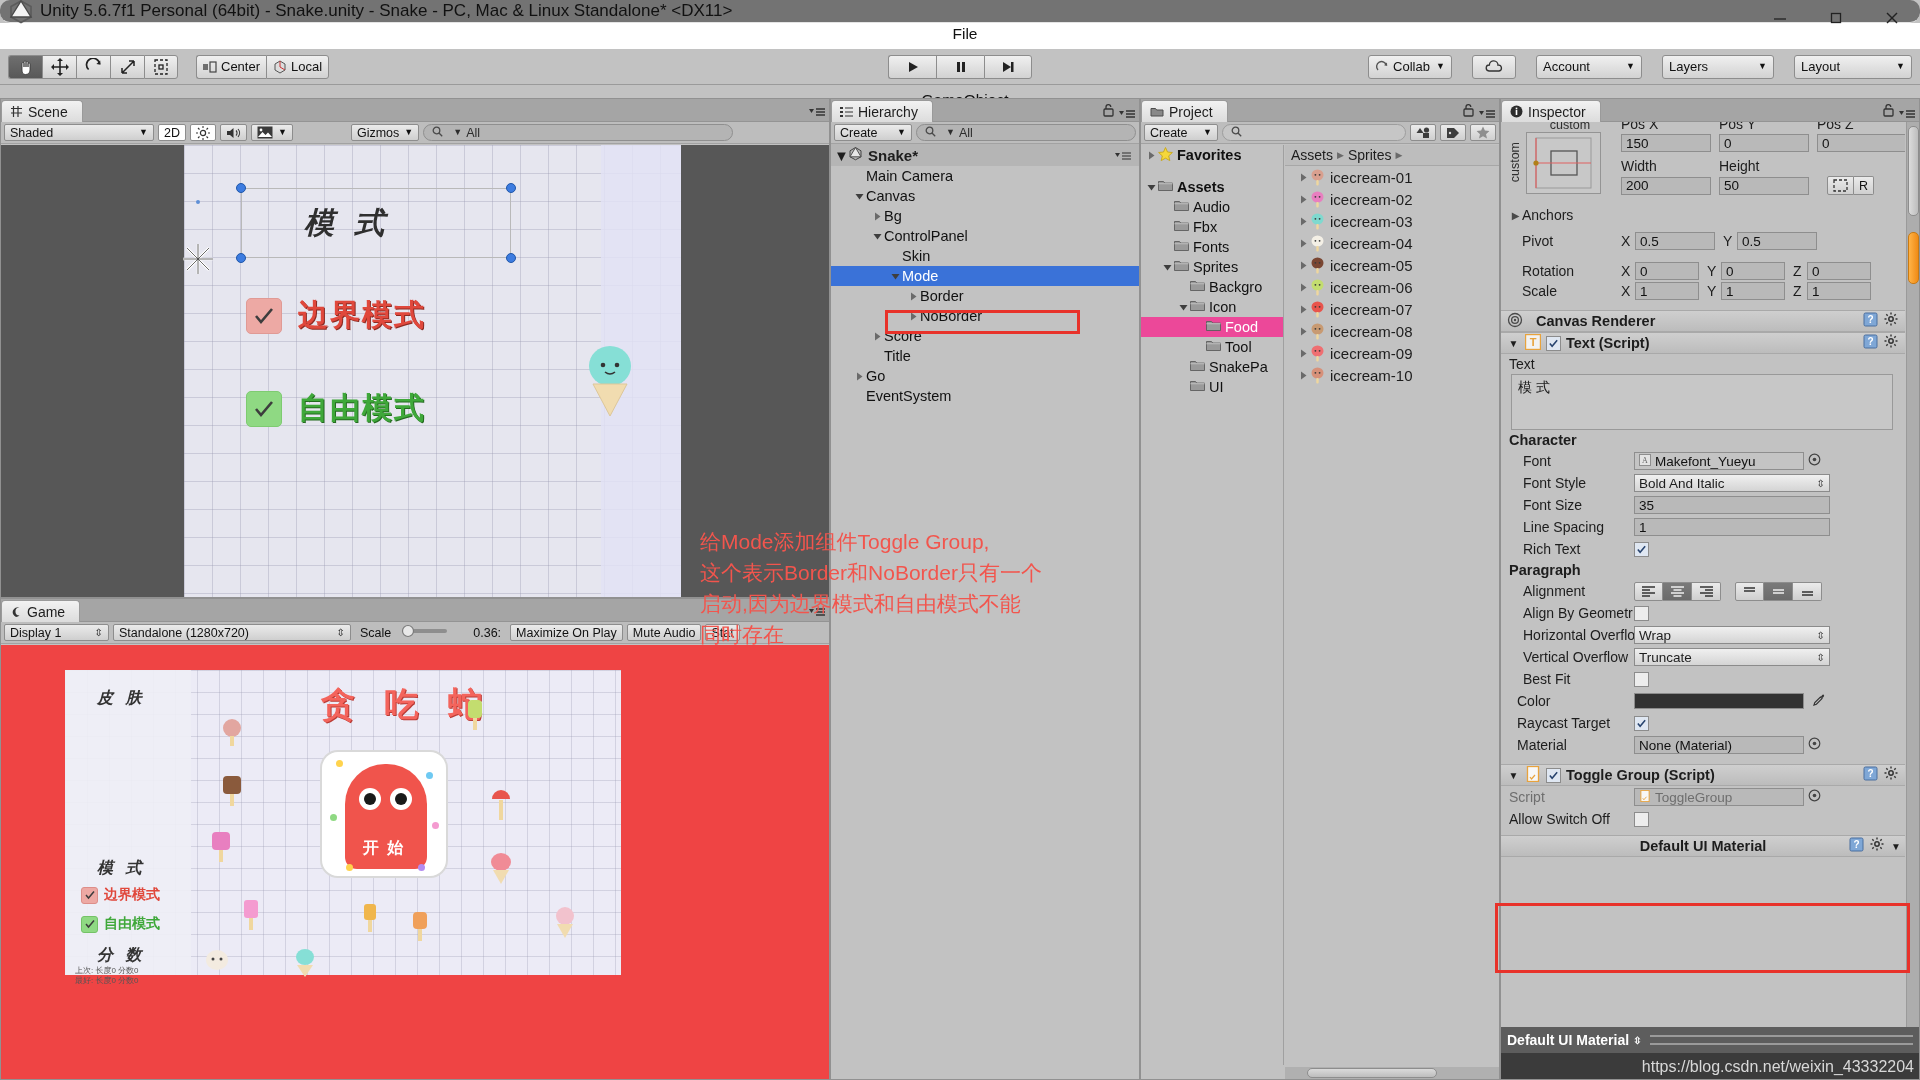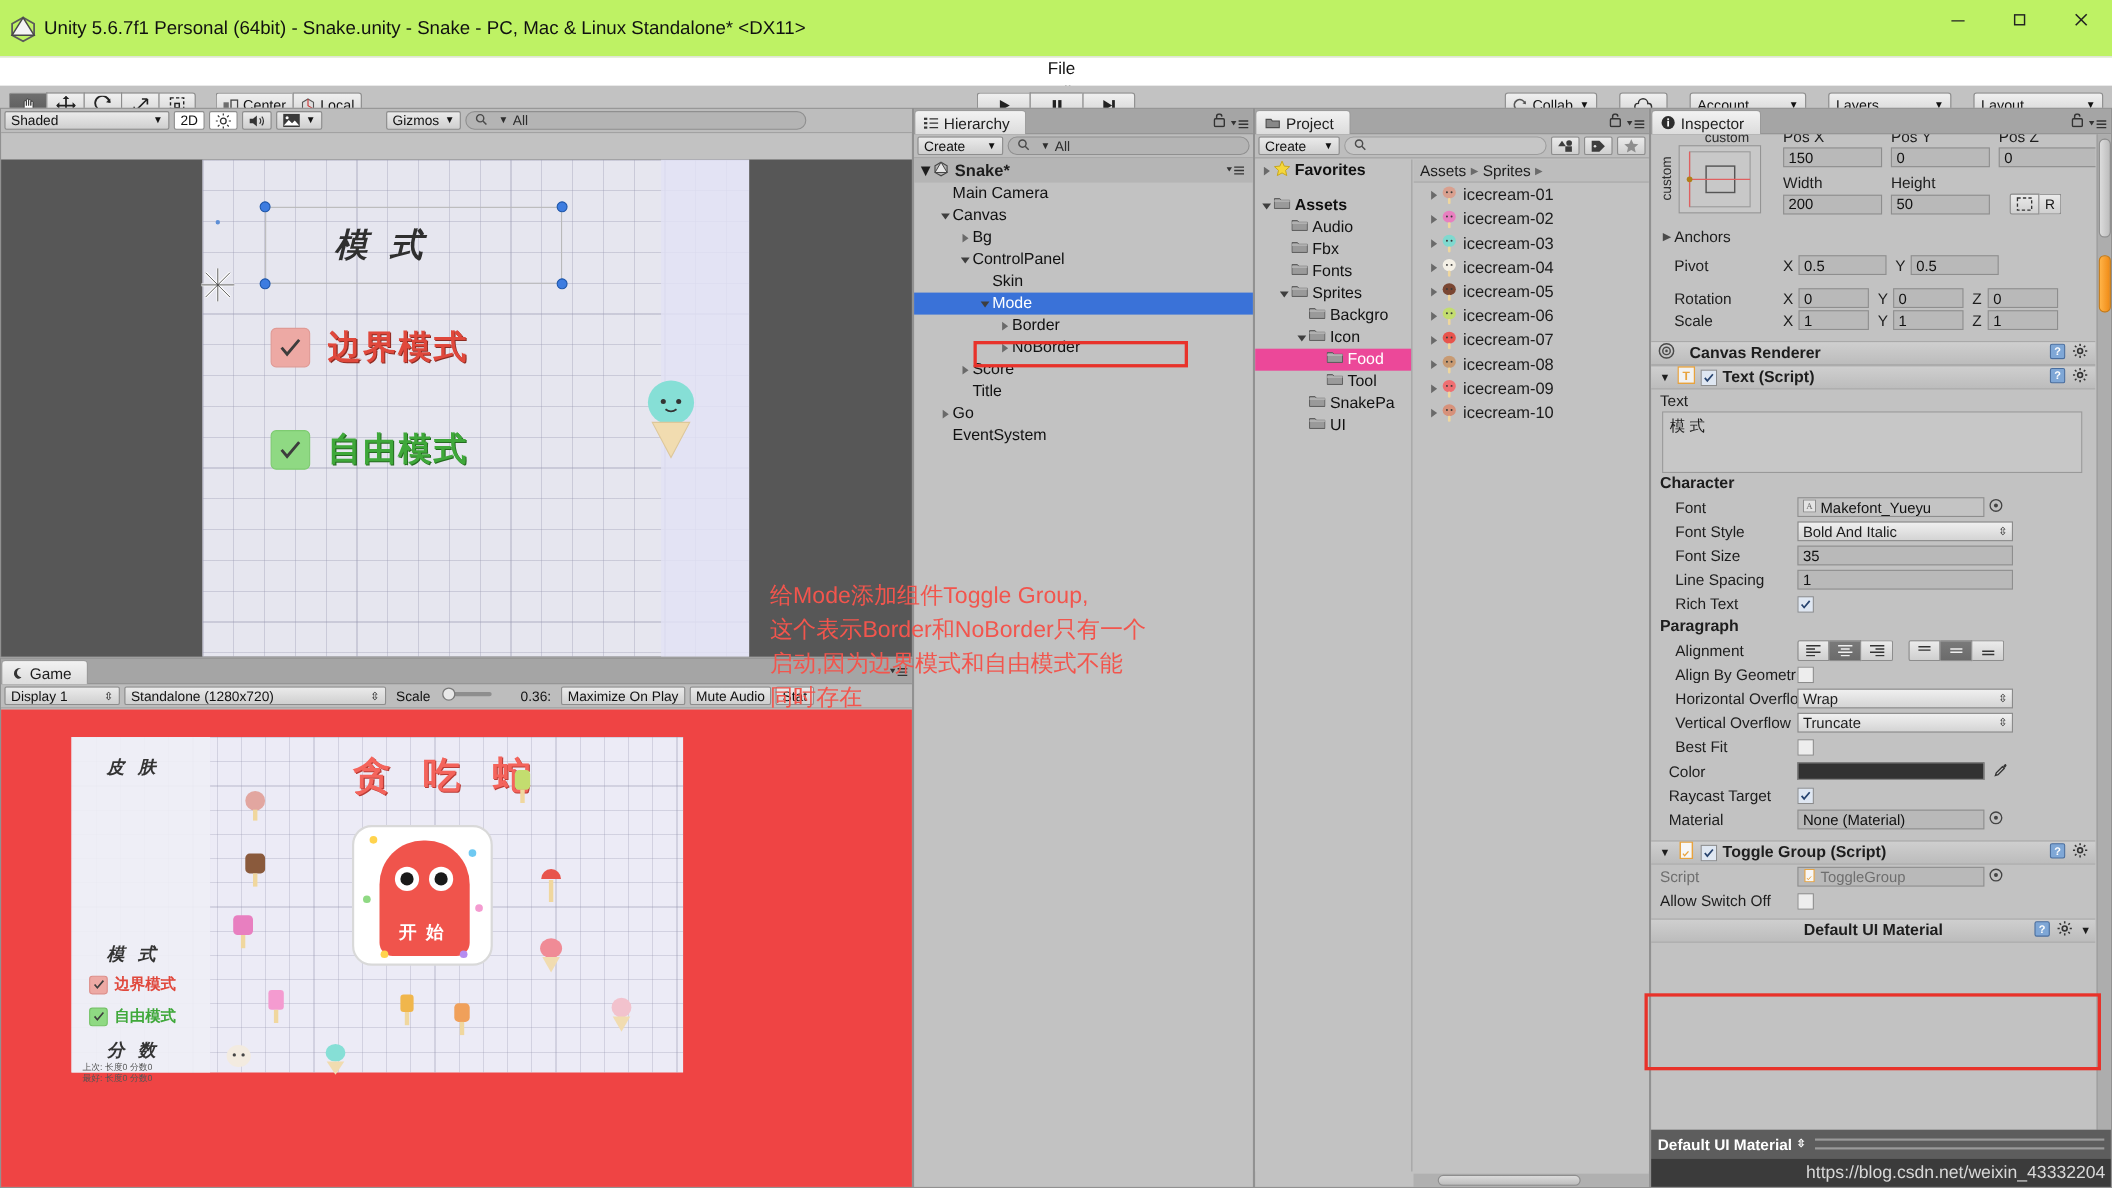--- a/index.html
+++ b/index.html
@@ -6,22 +6,22 @@
   html,body { width:1920px; height:1080px; overflow:hidden; }
   body {
     font-family: "Liberation Sans", sans-serif;
     font-size: 15px;
     background:#c2c2c2;
     color:#1d1d1d;
     position:relative;
   }
   
   #titlebar{
-    height:52px; background:#bef264; display:flex; align-items:center;
-    border-bottom:1px solid #e4e4e4; position:relative;
+    height:23px; background:#737373; display:flex; align-items:center;
+    border-bottom:1px solid #e4e4e4; position:relative;border-radius:10px;
   }
   #titlebar .unity-logo{ width:26px;height:26px;margin:0 6px 0 8px; flex:none;}
   #titlebar .title-text{ font-size:17px; color:#111; white-space:nowrap;}
   #winbtns{ position:absolute; right:0; top:0; height:36px; display:flex;}
   #winbtns .wb{ width:56px;height:36px;display:flex;align-items:center;justify-content:center;cursor:default;}
   #winbtns .wb svg{ display:block;}
   
   #menubar{ height:26px; background:#ffffff; display:flex; align-items:center; padding-left:10px; gap:0px;flex-direction:column;}
   #menubar .mi{ padding:2px 12px; font-size:15.5px; color:#111; cursor:default;}
   
@@ -274,20 +274,38 @@
     <div class="tbbtn only" style="min-width:118px; justify-content:space-between">
       <span>Layout</span>
       <span class="drop-arrow">▼</span>
     </div>
   </div>
 </div>
 
 <div id="workspace">
 
   <div class="panel" id="scene-panel" style="left:0;top:0;width:830px;height:500px;">
+    <div class="tabrow">
+      <div class="tab">
+        <span class="tabicon">
+          <svg width="13" height="13" viewBox="0 0 13 13">
+              <path d="M3.5 1v11M8 1v11M1 3.5h11M1 8h11" stroke="#333" stroke-width="1.2"></path>
+            </svg>
+        </span>
+        <span>Scene</span>
+      </div>
+      <div class="panel-menu">
+        <span class="hamburger">
+          <svg width="16" height="10">
+              <polygon points="0,2 5,2 2.5,6" fill="#333"></polygon>
+              <path d="M7 2h9M7 5h9M7 8h9" stroke="#333" stroke-width="1.3"></path>
+            </svg>
+        </span>
+      </div>
+    </div>
     <div class="subbar">
       <div class="minibtn" style="width:150px;justify-content:space-between">
         <span>Shaded</span>
         <span class="drop-arrow">▼</span>
       </div>
       <div class="minibtn" style="background:#fff">
         <span>2D</span>
       </div>
       <div class="minibtn" style="background:#fff">
         <svg width="14" height="14" viewBox="0 0 14 14">

